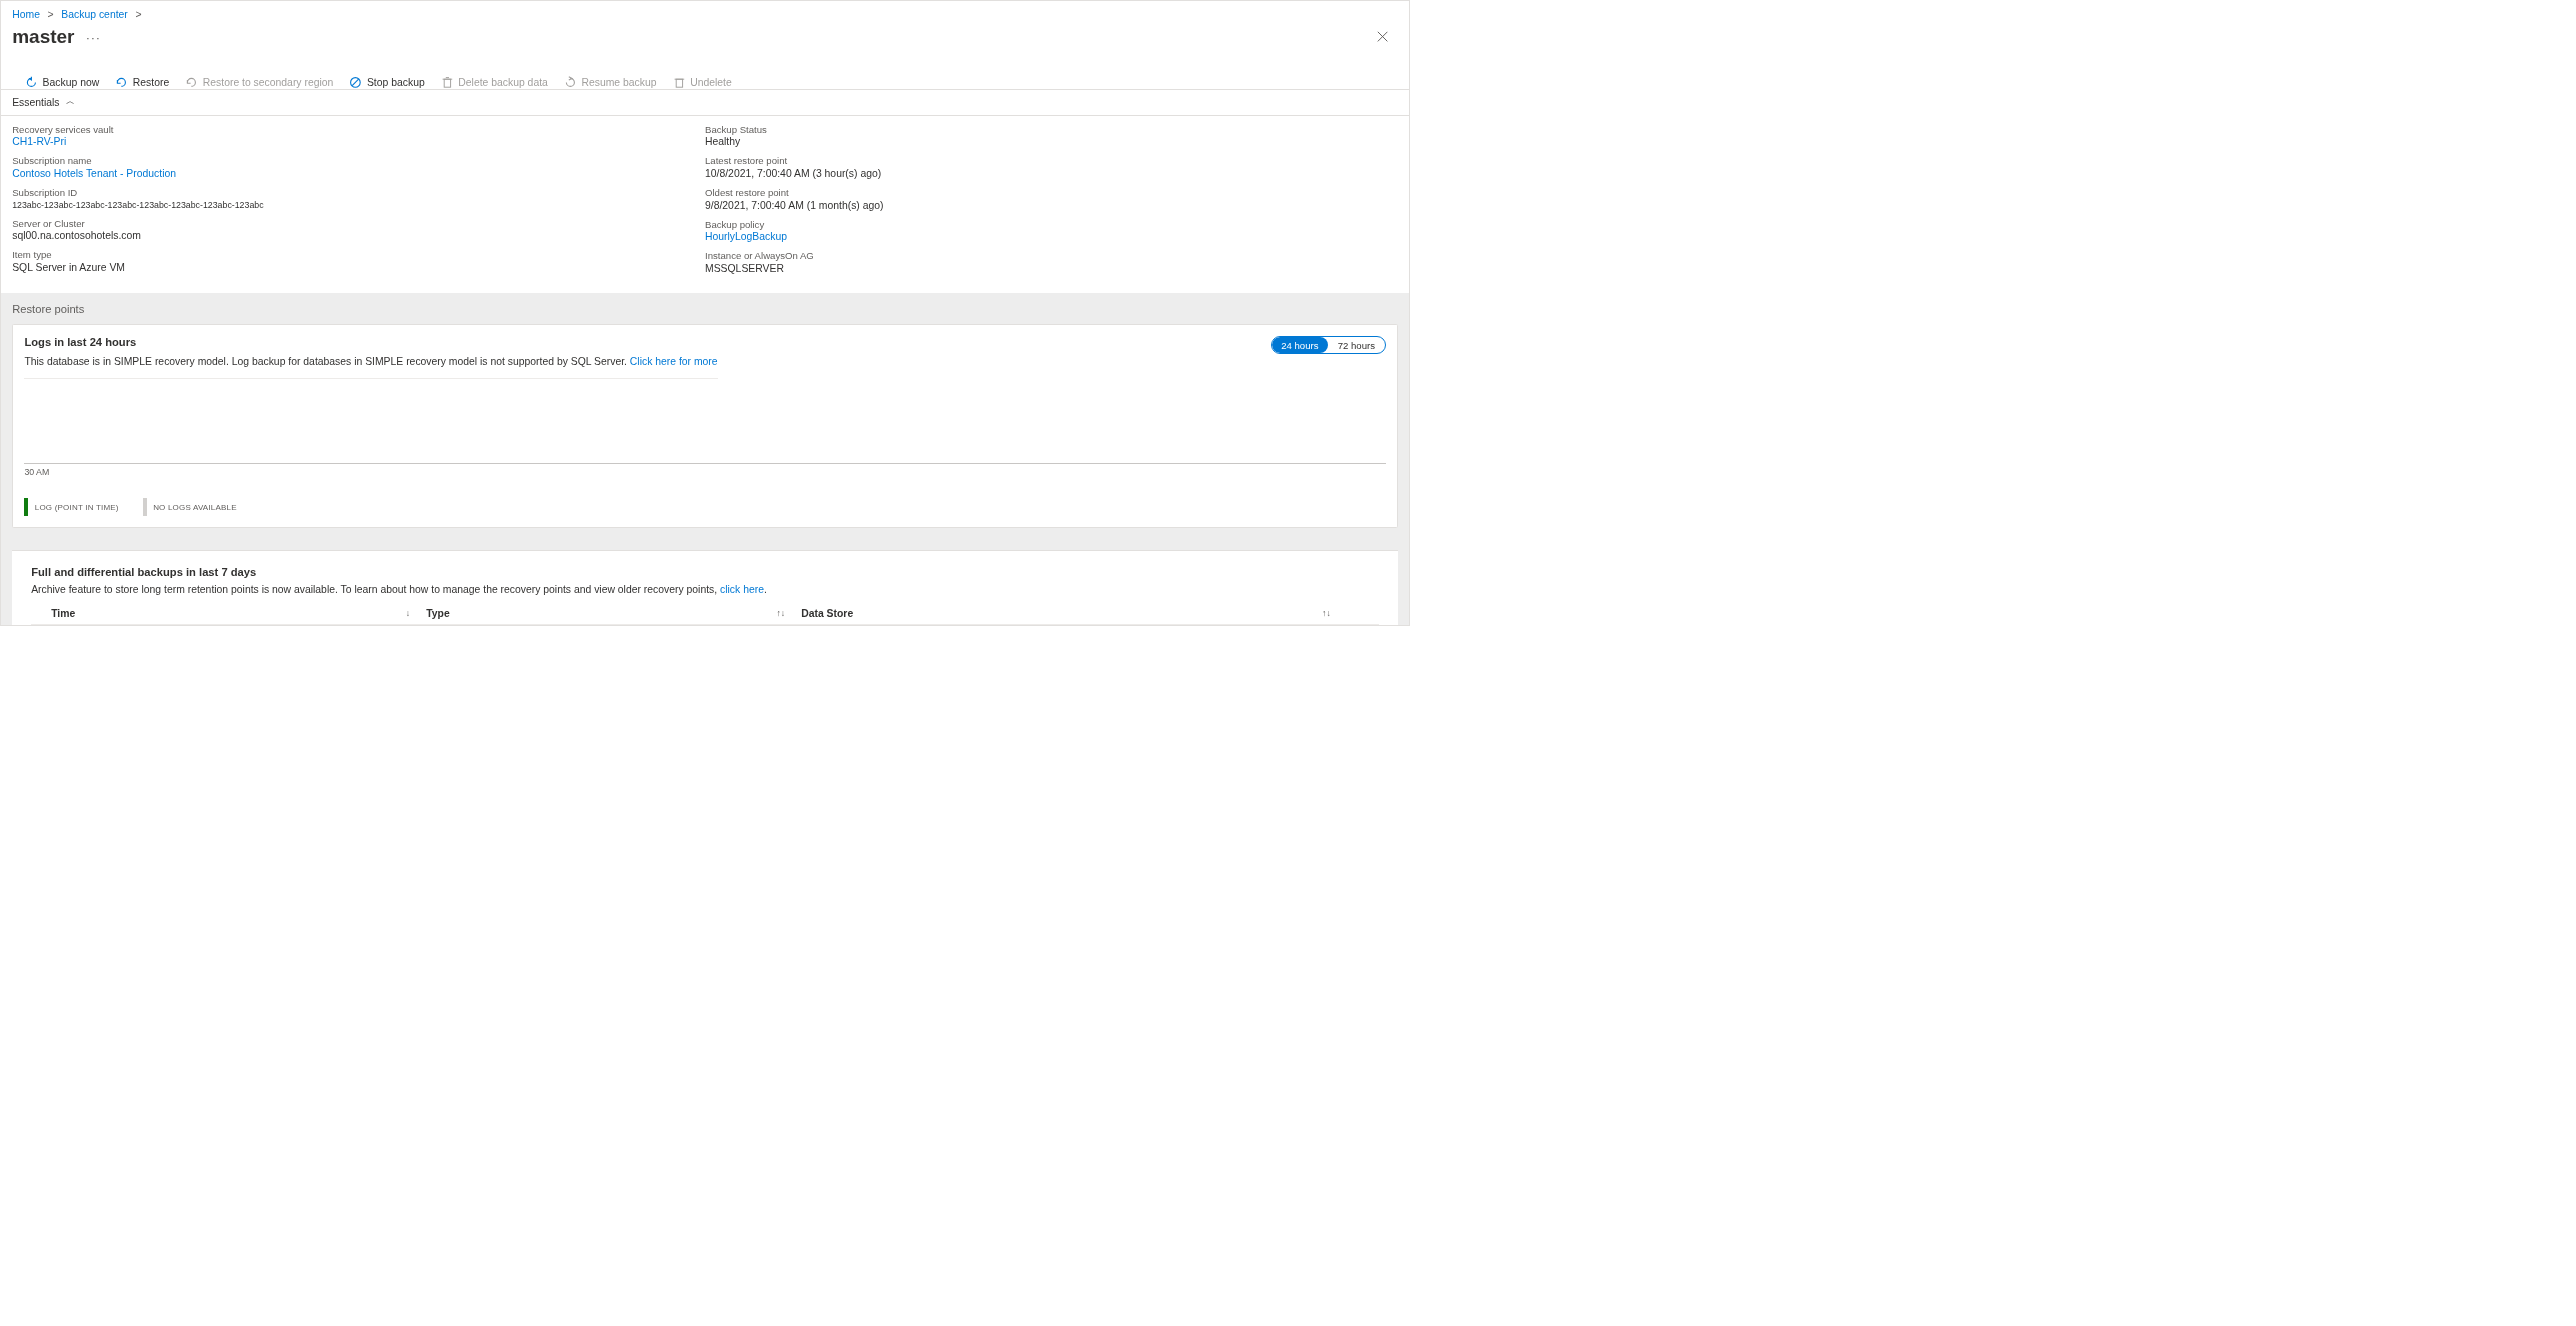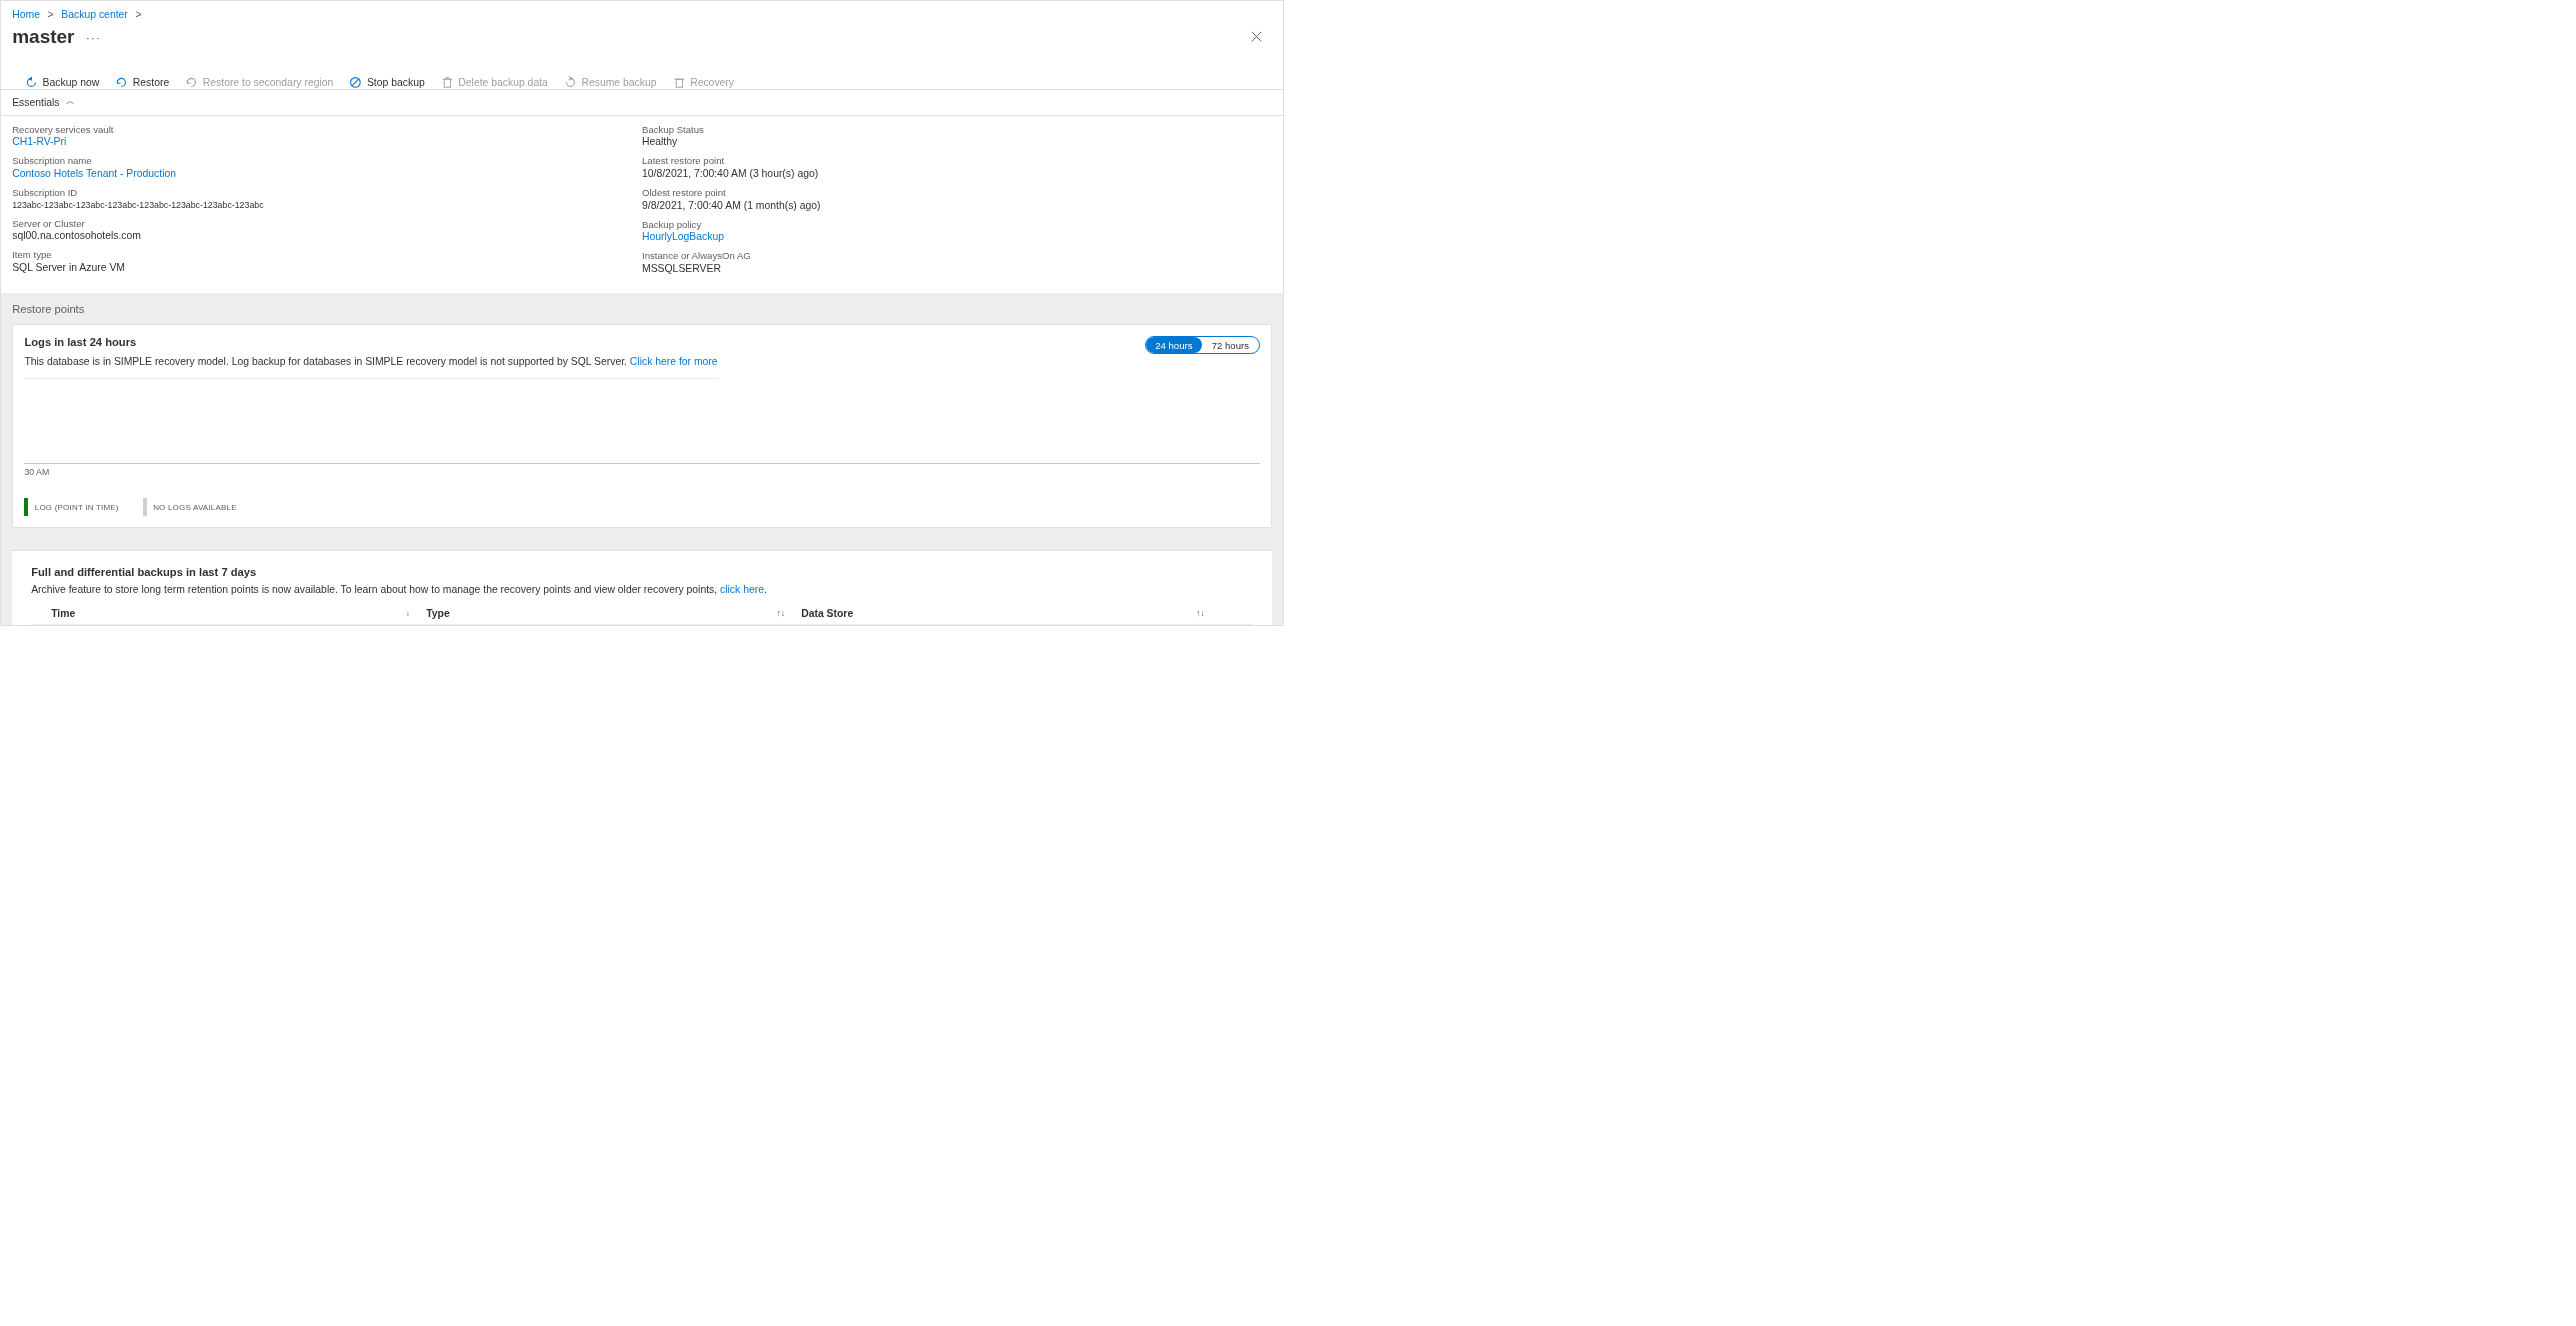--- a/index.html
+++ b/index.html
@@ -4,21 +4,21 @@
 <style>
   * { box-sizing: border-box; margin: 0; padding: 0; }
   body {
     font-family: "Segoe UI", -apple-system, sans-serif;
     font-size: 10.4px;
     color: #323130;
     background: #fff;
     overflow: hidden;
   }
   .page {
-    width: 1284px;
+    width: 1410px;
     height: 626px;
     position: relative;
     border: 0.8px solid #e1dfdd;
     display: flex;
     flex-direction: column;
   }
   .scroll-area {
     flex: 1;
     overflow-y: scroll;
   }
@@ -227,21 +227,21 @@
           </span>
         <span>Resume backup</span>
       </div>
       <div class="tool-btn disabled">
         <span class="ico">
             <svg width="12.8" height="12.8" viewBox="0 0 16 16">
               <rect x="4" y="4" width="8" height="10" stroke-width="1.2"></rect>
               <line x1="2" y1="4" x2="14" y2="4" stroke-width="1.2"></line>
             </svg>
           </span>
-        <span>Recovery</span>
+        <span>Undelete</span>
       </div>
     </div>
 
     <div class="essentials-header">
       <span>Essentials</span>
       <span class="chev">︿</span>
     </div>
 
     <div class="essentials-body">
       <div class="ess-col">

